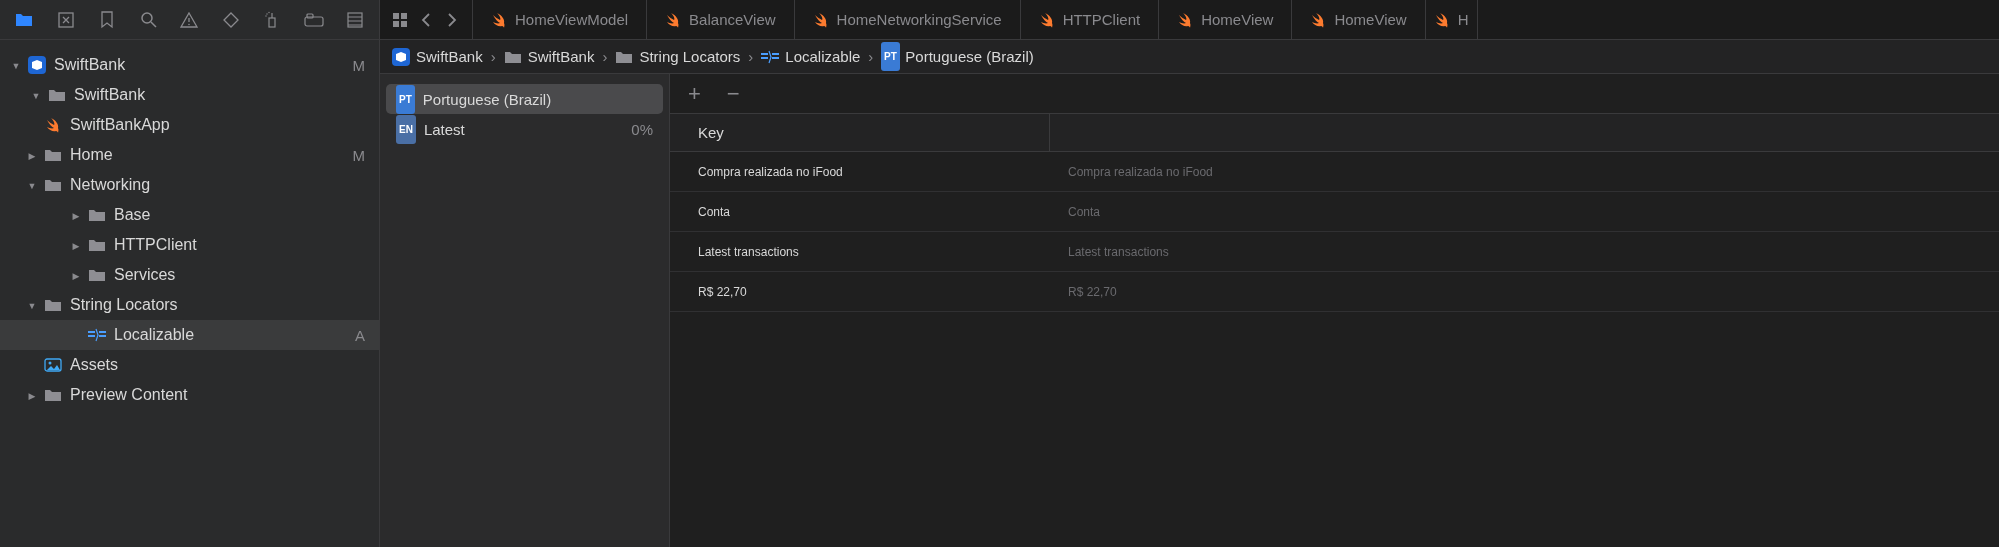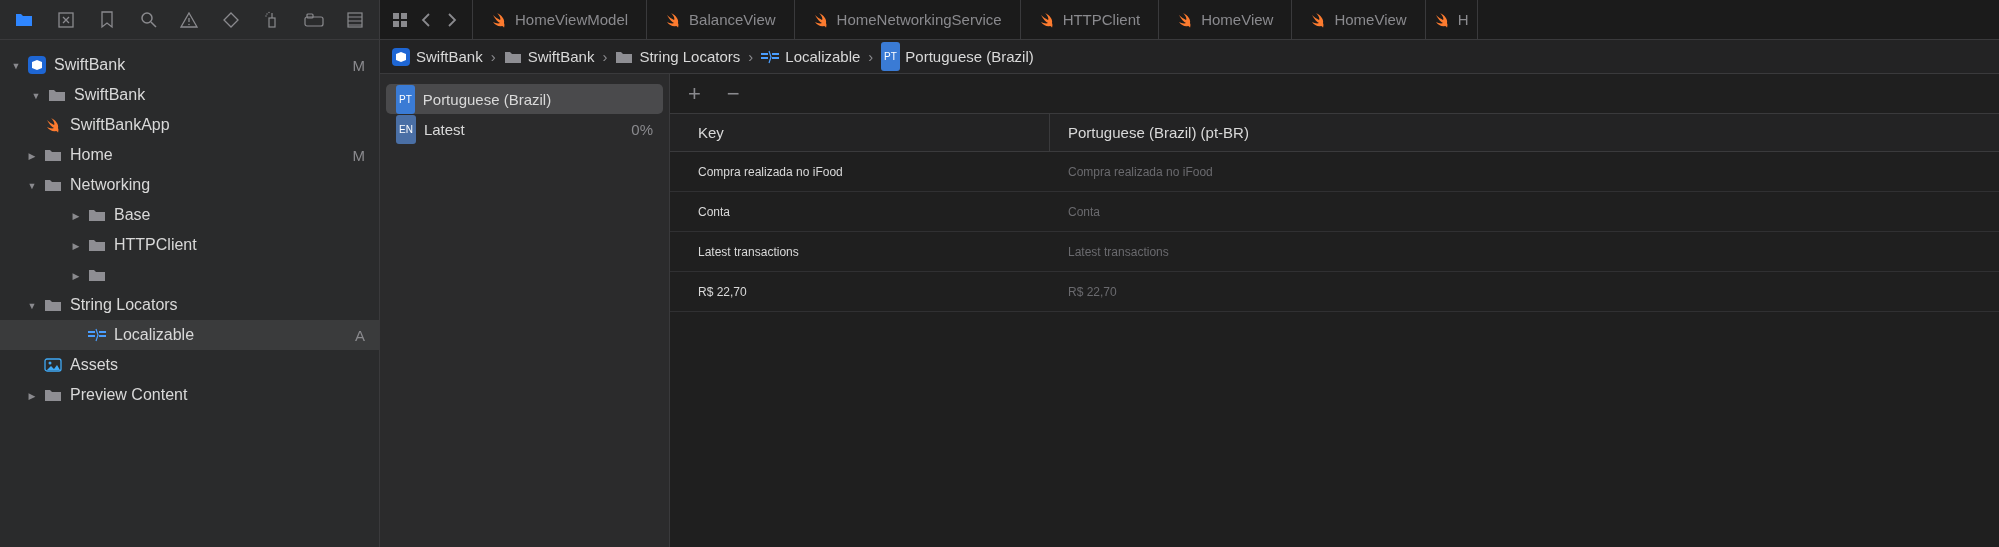--- a/index.html
+++ b/index.html
@@ -122,21 +122,21 @@
     border-right:1px solid var(--border);
     padding:10px 6px;
   }
   .locale-row {
     display:flex; align-items:center; height:30px;
     padding:0 10px; border-radius:5px;
     font-size:15px; gap:8px;
   }
   .locale-row.sel { background:#4a4a4c; }
   .locale-badge {
-    background:#3a7bd5; color:#fff; font-size:10px; font-weight:400;
+    background:#3a7bd5; color:#fff; font-size:10px; font-weight:700;
     padding:9px 3px; border-radius:3px;
   }
   .locale-badge.en { background:#4a6fa5; }
   .locale-row .pct { margin-left:auto; color:var(--text-dim); }
 
   
   .strings-pane { flex:1; display:flex; flex-direction:column; background:#1f1f1f; }
   .strings-toolbar {
     height:40px; display:flex; align-items:center; gap:26px;
     padding:0 18px; border-bottom:1px solid var(--border);
@@ -296,20 +296,21 @@
           </span>
           <span class="label">HTTPClient</span>
         </div>
         <div class="tree-row indent-3">
           <span class="chev" style="font-size: 10px; transform: scale(0.9);">▶</span>
           <span class="file-icon">
             <svg width="18" height="14" viewBox="0 0 18 14">
               <path class="folder-svg" d="M1 2h5l2 2h9v9H1z"></path>
             </svg>
           </span>
+          <span class="label">Services</span>
         </div>
         <div class="tree-row indent-2">
           <span class="chev" style="font-size: 10px; transform: scale(0.9);">▼</span>
           <span class="file-icon">
             <svg width="18" height="14" viewBox="0 0 18 14">
               <path class="folder-svg" d="M1 2h5l2 2h9v9H1z"></path>
             </svg>
           </span>
           <span class="label">String Locators</span>
         </div>
@@ -502,21 +503,20 @@
           </div>
         </div>
 
       <div class="strings-pane">
         <div class="strings-toolbar">
           <span>+</span>
           <span>−</span>
         </div>
         <div class="table-head">
           <div class="col-key">Key</div>
-          <div class="col-val">Portuguese (Brazil) (pt-BR)</div>
         </div>
         <div class="table-body" id="tbody">
             <div class="row">
               <div class="col-key">Compra realizada no iFood</div>
               <div class="col-val">Compra realizada no iFood</div>
             </div>
             <div class="row">
               <div class="col-key">Conta</div>
               <div class="col-val">Conta</div>
             </div>

